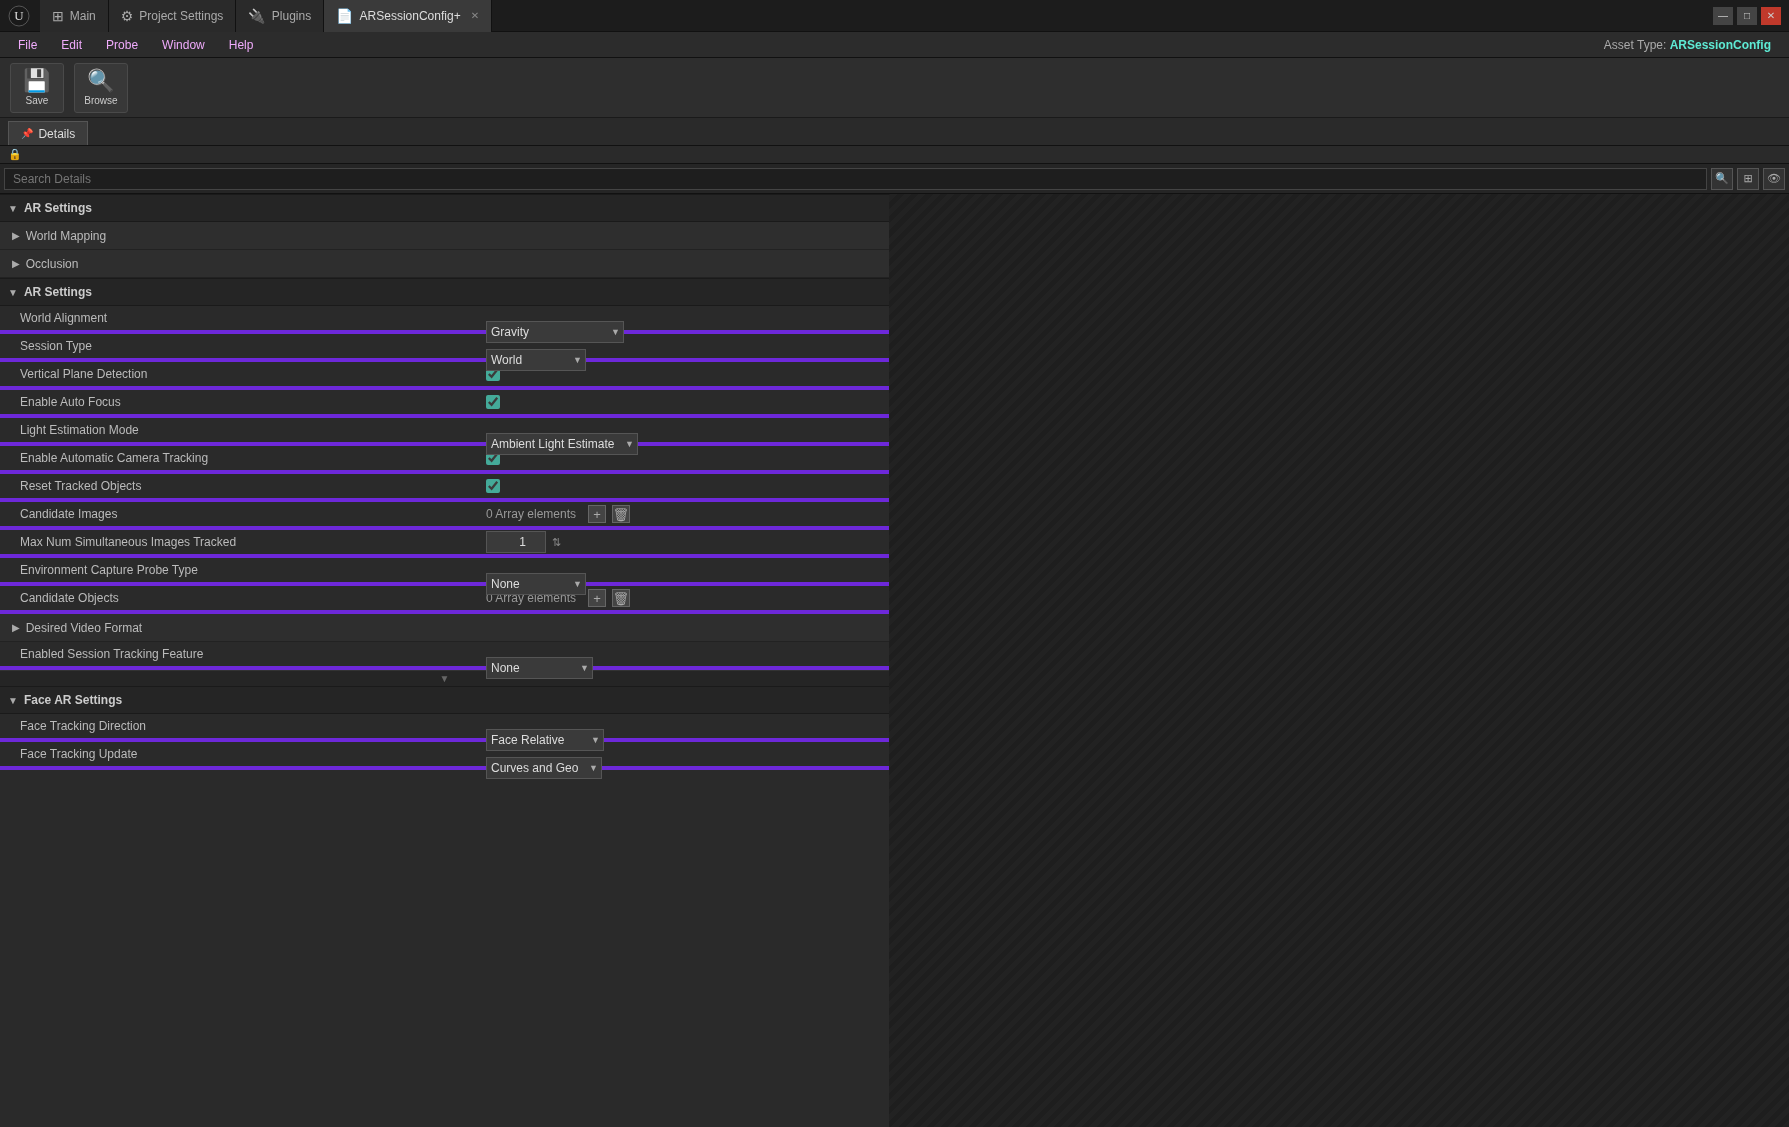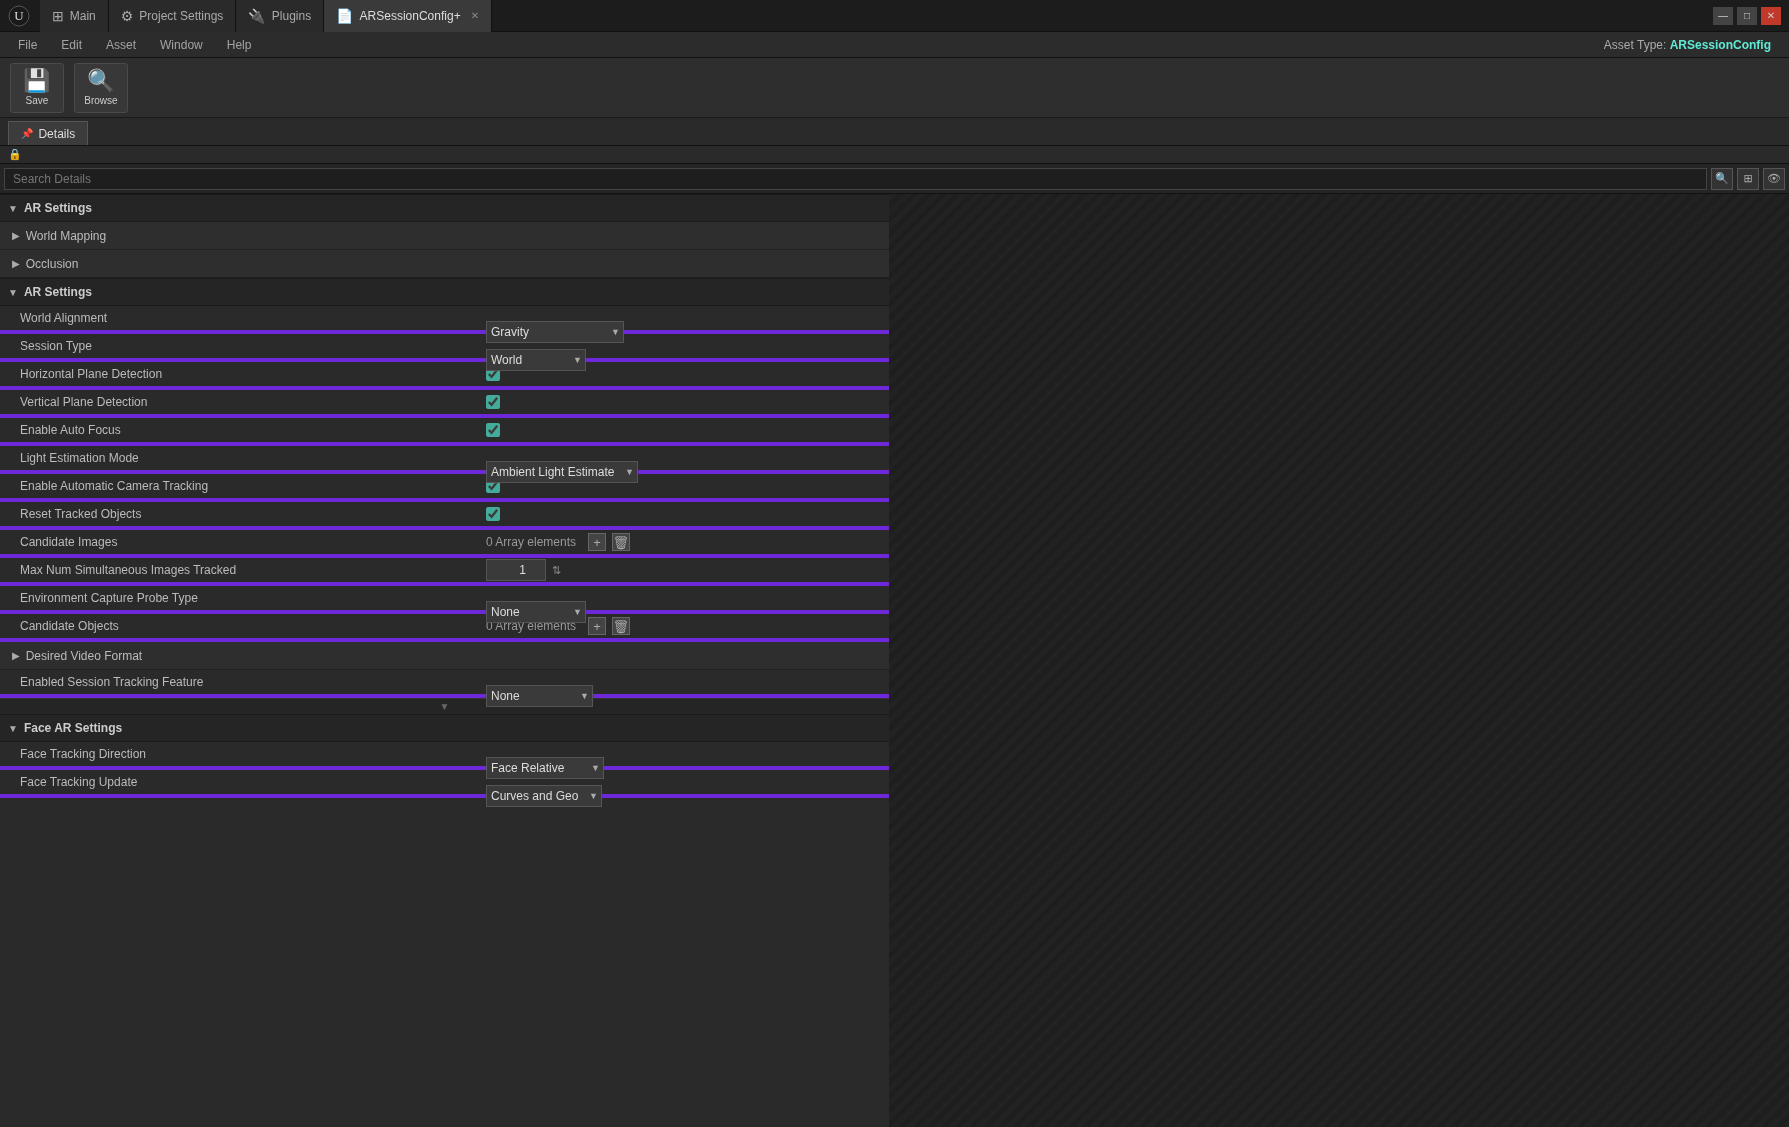--- a/index.html
+++ b/index.html
@@ -84,21 +84,21 @@
       align-items: center;
       background: #2c2c2c;
       height: 26px;
       padding: 0 8px;
       border-bottom: 1px solid #111;
       justify-content: space-between;
     }
     .menu-items { display: flex; gap: 4px; }
     .menu-item {
       padding: 2px 10px;
-      color: #a3a3a3;
+      color: #f0abfc;
       cursor: pointer;
       font-size: 12px;
       border-radius: 2px;
     }
     .asset-type {
       font-size: 12px;
       color: #aaa;
       margin-right: 10px;
     }
     .asset-type strong { color: #5eead4; }
@@ -411,21 +411,21 @@
     <button class="title-bar-btn">—</button>
     <button class="title-bar-btn">□</button>
     <button class="title-bar-btn close">✕</button>
   </div>
 </div>
 
 <div class="menu-bar">
   <div class="menu-items">
     <div class="menu-item">File</div>
     <div class="menu-item">Edit</div>
-    <div class="menu-item">Asset</div>
+    <div class="menu-item">Probe</div>
     <div class="menu-item">Window</div>
     <div class="menu-item">Help</div>
   </div>
   <div class="asset-type">
     <span>Asset Type:</span>
     <strong>ARSessionConfig</strong>
   </div>
 </div>
 
 <div class="toolbar">
@@ -504,26 +504,20 @@
             <option>World</option>
             <option>Face</option>
             <option>Image</option>
             <option>Object</option>
           </select>
           <span class="select-arrow">▼</span>
         </div>
       </div>
     </div>
 
-    <div class="setting-row">
-      <div class="setting-label">Horizontal Plane Detection</div>
-      <div class="setting-value">
-        <input type="checkbox" class="setting-checkbox" checked="" style="">
-      </div>
-    </div>
 
     <div class="setting-row">
       <div class="setting-label">Vertical Plane Detection</div>
       <div class="setting-value">
         <input type="checkbox" class="setting-checkbox" checked="" style="">
       </div>
     </div>
 
     <div class="setting-row">
       <div class="setting-label">Enable Auto Focus</div>

